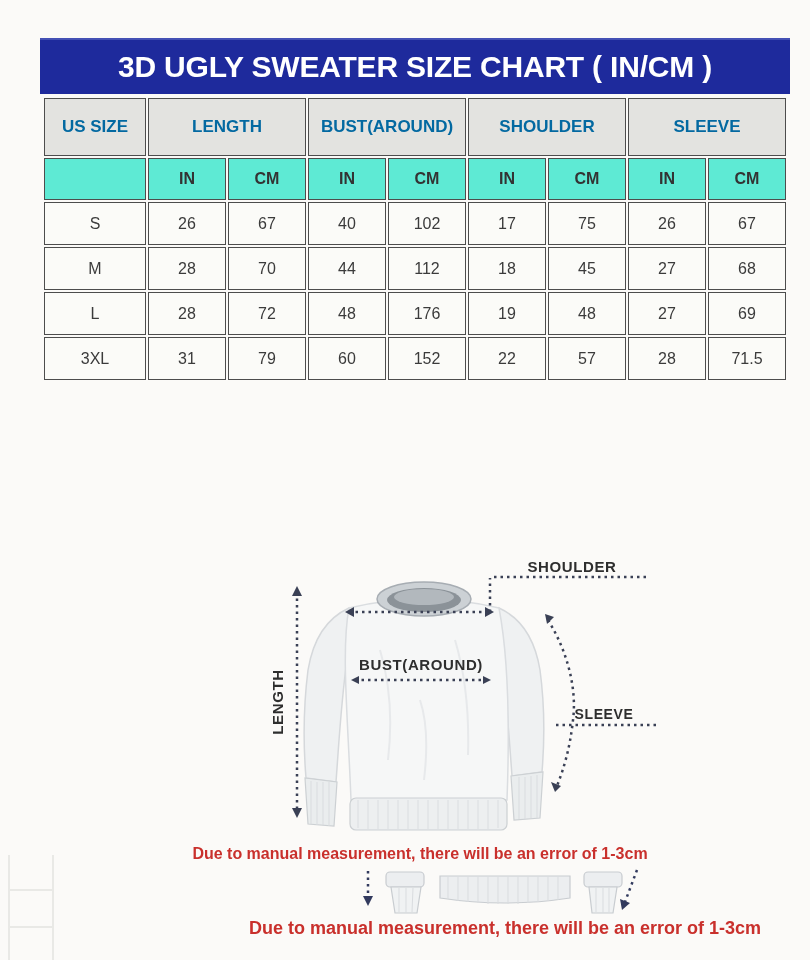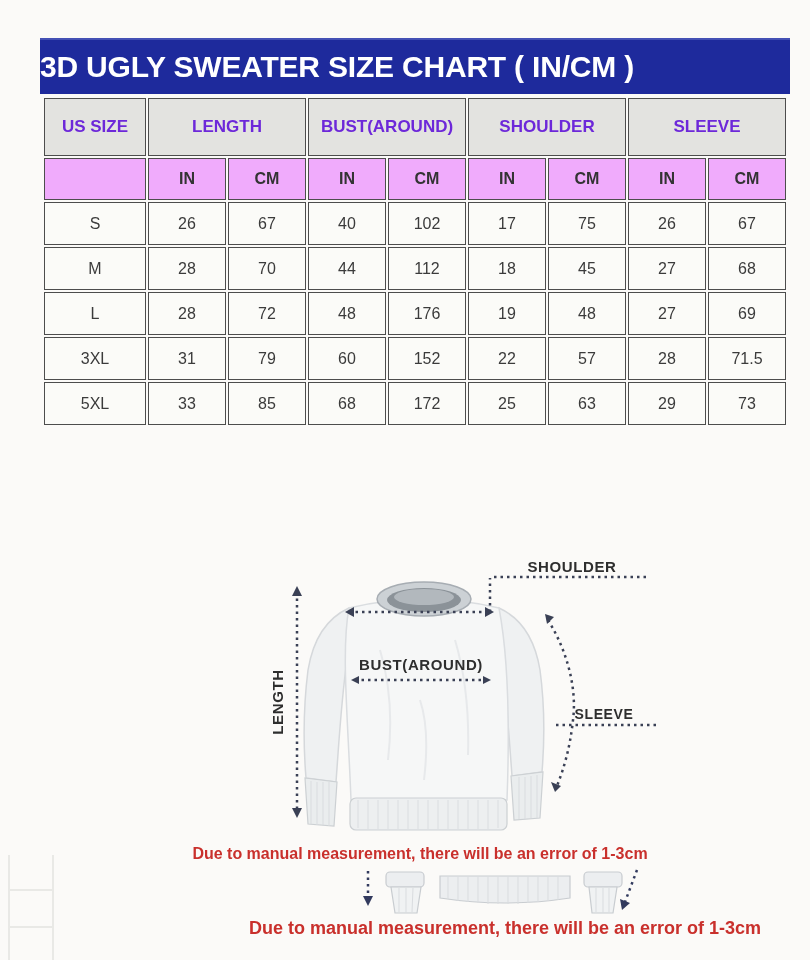--- a/index.html
+++ b/index.html
@@ -5,40 +5,40 @@
   html,body { margin:0; padding:0; background:#ffffff; }
   #page {
     position:relative; width:810px; height:960px; overflow:hidden;
     background:#fbfaf8;
     font-family:"Liberation Sans", sans-serif;
   }
   
   .title-bar {
     position:absolute; left:40px; top:38px; width:750px; height:54px;
     background:#1e2a9c; border-top:2px solid #4450b5;
-    display:flex; align-items:center; 
+    display:flex; align-items:center; justify-content:center;
   }
   .title-bar .title-text {
     color:#ffffff; font-size:30px; font-weight:bold; letter-spacing:-0.2px;
     white-space:nowrap;
   }
   
   #size-table {
     position:absolute; left:42px; top:96px; width:746px;
     border-collapse:separate; border-spacing:2px; table-layout:fixed;
   }
   #size-table th, #size-table td {
     border:1px solid #4d4d4d; text-align:center; vertical-align:middle;
     overflow:hidden; white-space:nowrap;
   }
   #size-table thead tr.group-row th {
-    background:#e3e3e0; height:54px; font-size:17px; font-weight:bold; color:#6d28d9;
+    background:#e3e3e0; height:54px; font-size:17px; font-weight:bold; color:#0369a1;
   }
   #size-table thead tr.unit-row th {
-    background:#f0abfc; height:38px; font-size:16px; font-weight:bold; color:#333333;
+    background:#5eead4; height:38px; font-size:16px; font-weight:bold; color:#333333;
   }
   #size-table tbody td {
     background:#fbfbf8; height:39px; font-size:16px; font-weight:400; color:#3b3b3b;
   }
   
   #diagram-svg { position:absolute; left:0; top:545px; }
   #accessory-svg { position:absolute; left:0; top:866px; }
   .svg-label { font-family:"Liberation Sans", sans-serif; font-weight:bold; fill:#2e2e2e; letter-spacing:0.6px; }
   
   .note {
@@ -128,31 +128,20 @@
           <td>3XL</td>
           <td>31</td>
           <td>79</td>
           <td>60</td>
           <td>152</td>
           <td>22</td>
           <td>57</td>
           <td>28</td>
           <td>71.5</td>
         </tr>
-        <tr>
-          <td>5XL</td>
-          <td>33</td>
-          <td>85</td>
-          <td>68</td>
-          <td>172</td>
-          <td>25</td>
-          <td>63</td>
-          <td>29</td>
-          <td>73</td>
-        </tr>
       </tbody>
   </table>
 
   <svg id="diagram-svg" width="810" height="305" viewBox="0 545 810 305" xmlns="http://www.w3.org/2000/svg">
 
     <g>
 
       <path d="M 349 608 C 327 618 313 640 308 670 C 304 702 303 742 306 778 L 336 782 C 339 742 341 702 347 660 Z" fill="#eff1f2" stroke="#d5d8db" stroke-width="1.5"></path>
 
       <path d="M 305 778 L 337 782 L 334 826 L 308 824 Z" fill="#eaedee" stroke="#ccd0d3" stroke-width="1.2"></path>

